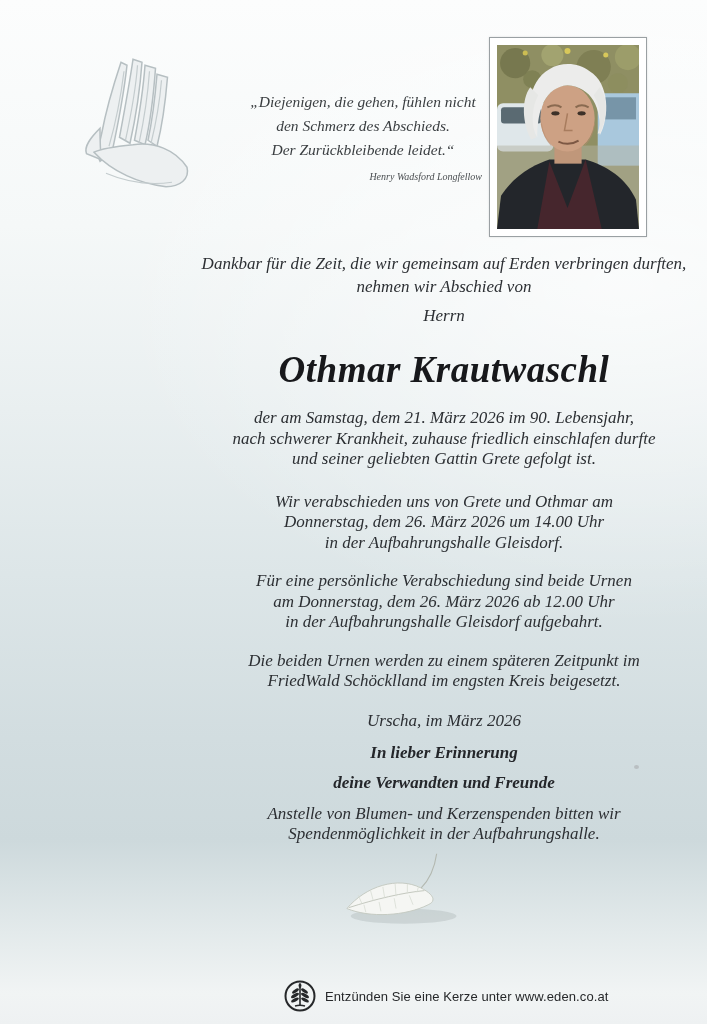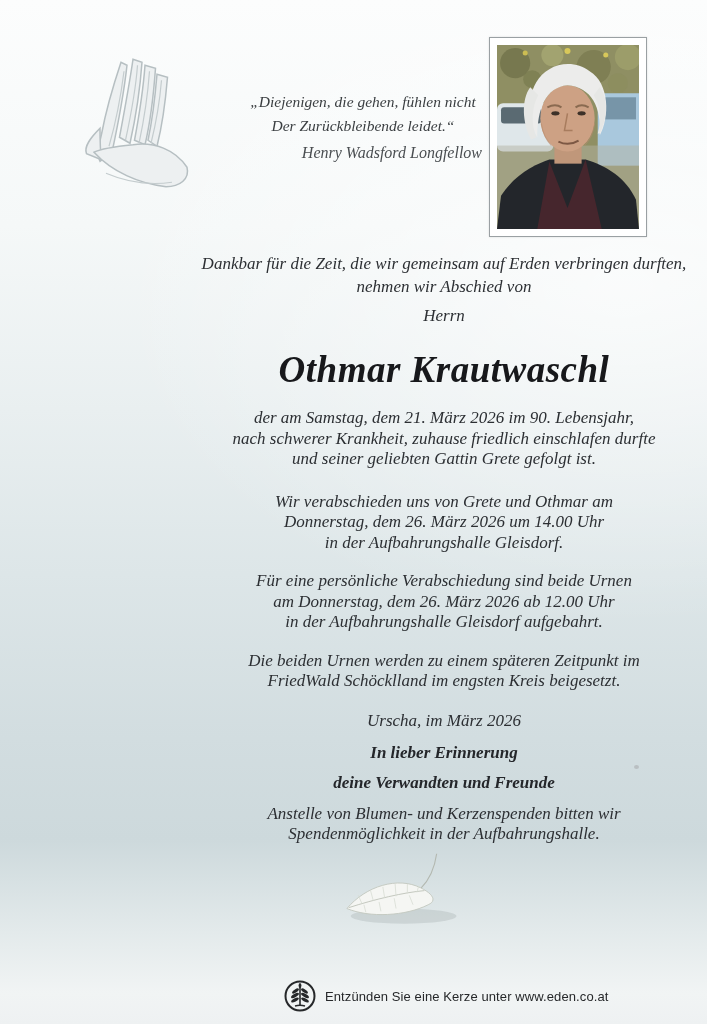--- a/index.html
+++ b/index.html
@@ -37,21 +37,21 @@
   }
   .speck { position:absolute; left:634px; top:765px; width:5px; height:4px; border-radius:50%;
            background:#b9bfc2; z-index:1; }
 
   .hands { position:absolute; left:55px; top:52px; width:150px; height:145px; z-index:1; }
 
   .quote {
     position:absolute; left:228px; top:90px; width:270px; z-index:2;
     font-style:italic; font-size:15.5px; line-height:24px; color:#3a3e41; text-align:center;
   }
-  .quote-attr { font-size:16px; text-align:right; padding-right:16px; margin-top:3px; color:#4a4e51; }
+  .quote-attr { font-size:10px; text-align:right; padding-right:16px; margin-top:3px; color:#4a4e51; }
 
   .photo-frame {
     position:absolute; left:489px; top:37px; width:158px; height:200px; z-index:2;
     background:#fff; border:1px solid #9aa0a3; padding:7px;
     box-shadow:0 0 2px rgba(0,0,0,0.12);
   }
   .photo-frame svg { display:block; width:100%; height:100%; }
 
   .content {
     position:absolute; left:166px; top:252px; width:556px; z-index:2;
@@ -112,20 +112,21 @@
       <path d="M36 62 C40 48 44 28 46 12"></path>
       <path d="M47 58 C50 44 54 22 55 8"></path>
       <path d="M56 60 C59 46 62 26 63 12"></path>
       <path d="M64 60 C67 48 70 30 71 18"></path>
       <path d="M34 80 C48 86 64 88 78 86"></path>
     </g>
   </svg>
 
   <div class="quote">
     <div>„Diejenigen, die gehen, fühlen nicht</div>
+    <div>den Schmerz des Abschieds.</div>
     <div>Der Zurückbleibende leidet.“</div>
     <div class="quote-attr">Henry Wadsford Longfellow</div>
   </div>
 
   <div class="photo-frame">
     <svg viewBox="0 0 141 183" preserveAspectRatio="none">
       <rect width="141" height="183" fill="#8f8f63"></rect>
       <circle cx="18" cy="18" r="15" fill="#6f7048" opacity="0.75"></circle>
       <circle cx="55" cy="10" r="11" fill="#a6a873" opacity="0.8"></circle>
       <circle cx="96" cy="22" r="17" fill="#7a7b50" opacity="0.8"></circle>

